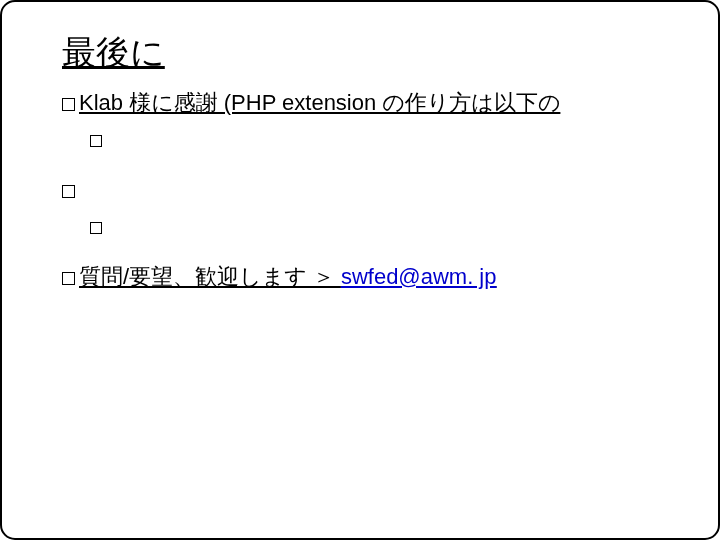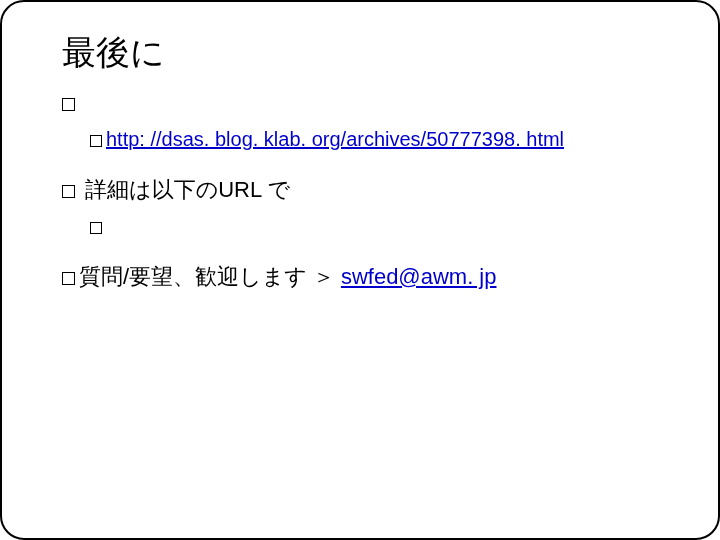--- a/index.html
+++ b/index.html
@@ -10,22 +10,23 @@
     background: #fff;
     font-family: "Hiragino Kaku Gothic ProN", "Yu Gothic", "Meiryo", Arial, sans-serif;
     color: #000;
   }
   .slide {
     position: relative;
     box-sizing: border-box;
     width: 720px;
     height: 540px;
     border: 2px solid #000;
-    border-radius: 24px;
+    border-radius: 15px;
     padding: 28px 40px 20px 60px;
+    text-decoration: underline;
   }
   .title {
     font-size: 34px;
     font-weight: 400;
     margin: 0 0 12px 0;
     letter-spacing: 0;
   }
   .bullet-lvl1 {
     font-size: 22px;
     line-height: 1.4;
@@ -70,30 +71,30 @@
 </style>
 </head>
 <body>
 
 <div class="slide">
 
   <h1 class="title">最後に</h1>
 
   <div class="group">
     <div class="bullet-lvl1">
-      <span class="bullet-box"></span>
+      <span class="bullet-box"></span><span>Klab 様に感謝  (PHP extension の作り方は以下の</span>
     </div>
     <div class="bullet-lvl2">
-      <span class="bullet-box"></span><a class="link">http: //dsas. blog. klab. org/archives/50777398. html</a>
+      <span class="bullet-box"></span>
     </div>
   </div>
 
   <div class="group">
     <div class="bullet-lvl1">
-      <span class="bullet-box"></span><span> 詳細は以下のURL で</span>
+      <span class="bullet-box"></span>
     </div>
     <div class="bullet-lvl2">
       <span class="bullet-box"></span>
     </div>
   </div>
 
   <div class="group">
     <div class="bullet-lvl1">
       <span class="bullet-box"></span><span>質問/要望、歓迎します ＞ </span><a class="link">swfed@awm. jp</a>
     </div>

